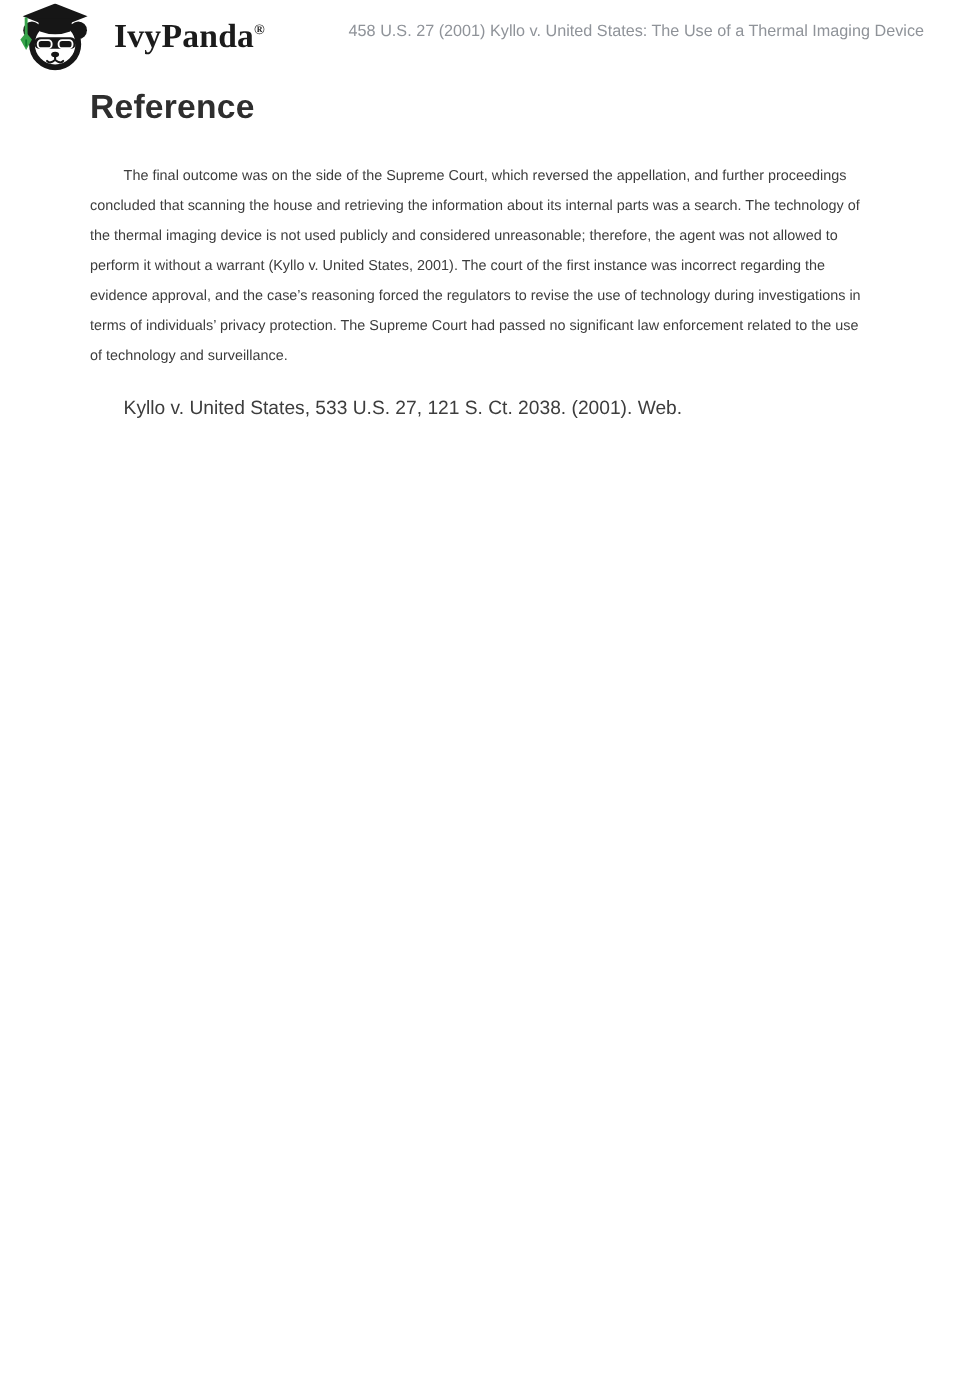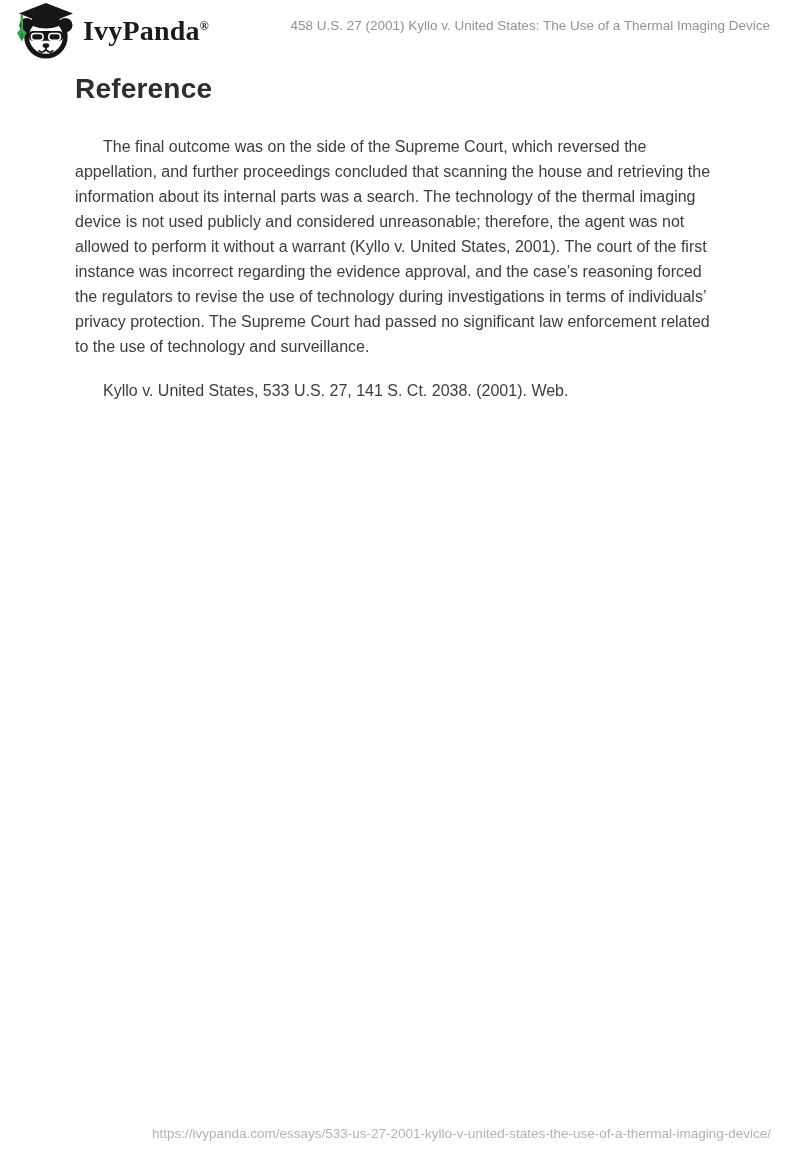--- a/index.html
+++ b/index.html
@@ -5,31 +5,31 @@
   * { margin:0; padding:0; box-sizing:border-box; }
   html,body { width:800px; height:1160px; background:#ffffff; overflow:hidden;
               font-family:"Liberation Sans", sans-serif; }
   .page { position:relative; width:800px; height:1160px; background:#fff; }
 
   
   .header { position:absolute; top:0; left:0; width:100%; height:60px; }
   .logo { position:absolute; left:13px; top:3px; display:flex; align-items:center; }
   .logo svg { width:62px; height:56px; display:block; }
   .brand { font-family:"Liberation Serif", serif; font-weight:700; font-size:28px;
-           color:#1b1b1b; margin-left:8px; letter-spacing:0.2px; }
+           color:#1b1b1b; margin-left:20px; letter-spacing:0.2px; }
   .brand sup { font-size:12px; vertical-align:super; }
   .doc-title { position:absolute; right:30px; top:18px; font-size:13.5px; color:#8f9399; }
 
   
   .content { position:absolute; left:75px; top:73px; width:645px; color:#3d3d3d; }
   .content h1 { font-size:28px; line-height:32px; font-weight:700; color:#2e2e2e;
                 letter-spacing:0.2px; }
   .h-first  { margin:0 0 29px 0; }
   .h-second { margin:0 0 27px 0; }
-  .body-par { font-size:16px; line-height:25px; text-indent:28px; color:#3d3d3d;
+  .body-par { font-size:12px; line-height:25px; text-indent:28px; color:#3d3d3d;
               margin:0 0 19px 0; }
   .cite-par { font-size:16px; line-height:25px; text-indent:28px; color:#3d3d3d; margin:0; }
 
   
   .footer { position:absolute; top:1126px; right:29px; font-size:13.5px; color:#b2b2b2; }
   .footer a { color:#b2b2b2; text-decoration:none; }
 </style>
 </head>
 <body>
 
@@ -60,20 +60,17 @@
       </svg>
       <div class="brand"><span>IvyPanda</span><sup>®</sup></div>
     </div>
     <div class="doc-title">458 U.S. 27 (2001) Kyllo v. United States: The Use of a Thermal Imaging Device</div>
   </div>
 
   <div class="content">
     <h1 class="h-first">Reference</h1>
     <p class="body-par">The final outcome was on the side of the Supreme Court, which reversed the appellation, and further proceedings concluded that scanning the house and retrieving the information about its internal parts was a search. The technology of the thermal imaging device is not used publicly and considered unreasonable; therefore, the agent was not allowed to perform it without a warrant (Kyllo v. United States, 2001). The court of the first instance was incorrect regarding the evidence approval, and the case’s reasoning forced the regulators to revise the use of technology during investigations in terms of individuals’ privacy protection. The Supreme Court had passed no significant law enforcement related to the use of technology and surveillance.</p>
 
-    <p class="cite-par">Kyllo v. United States, 533 U.S. 27, 141 S. Ct. 2038. (2001). Web.</p>
+    <p class="cite-par">Kyllo v. United States, 533 U.S. 27, 121 S. Ct. 2038. (2001). Web.</p>
   </div>
 
-  <div class="footer">
-    <a href="#">https://ivypanda.com/essays/533-us-27-2001-kyllo-v-united-states-the-use-of-a-thermal-imaging-device/</a>
-  </div>
 
 </div>
 
 </body></html>

